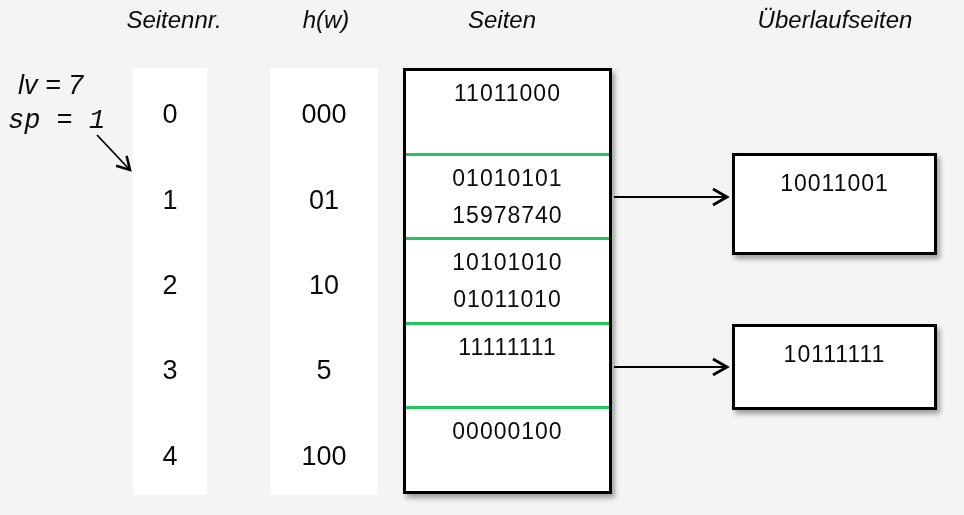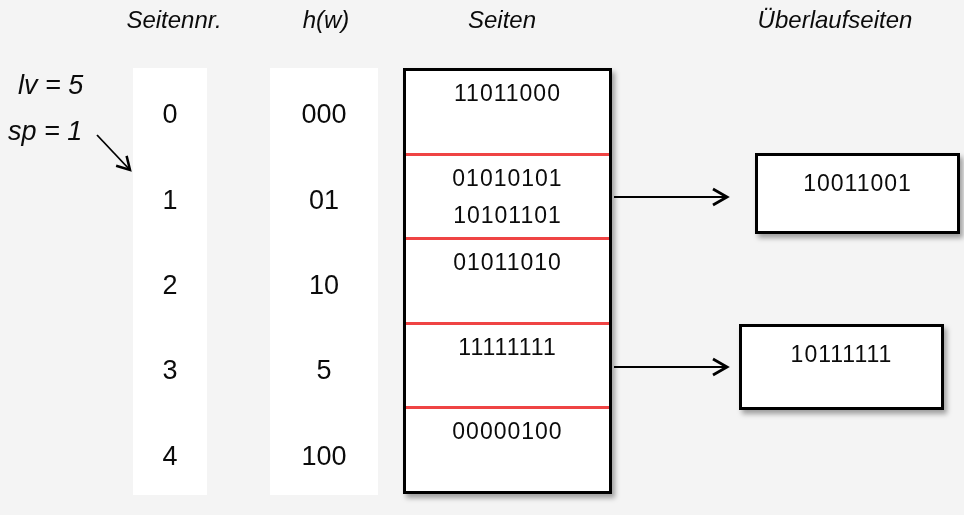--- a/index.html
+++ b/index.html
@@ -27,21 +27,21 @@
   .hdr-ueberlauf{ left: 835px; }
 
   .note {
     position: absolute;
     font-style: italic;
     font-weight: 500;
     font-size: 27px;
     white-space: nowrap;
   }
   .note-lv { left: 18px; top: 70px; }
-  .note-sp { left: 8px;  top: 116px; }
+  .note-sp { left: 8px;  top: 106px; font-family: Liberation Mono, monospace; }
 
   .strip {
     position: absolute;
     top: 68px;
     height: 427px;
     background: #ffffff;
     display: flex;
     flex-direction: column;
   }
   .strip-nr { left: 133px; width: 74px; }
@@ -65,21 +65,21 @@
     height: 426px;
     background: #ffffff;
     border: 3px solid #000000;
     box-sizing: border-box;
     box-shadow: 3px 4px 5px rgba(0,0,0,0.35);
     display: flex;
     flex-direction: column;
   }
   .mainbox .mcell {
     flex: 1;
-    border-top: 3px solid #ef4444;
+    border-top: 3px solid #22c55e;
     text-align: center;
     padding-top: 4px;
     box-sizing: border-box;
     overflow: hidden;
   }
   .mainbox .mcell:first-child { border-top: none; }
   .bin {
     font-size: 23px;
     font-weight: 500;
     line-height: 37px;
@@ -91,42 +91,42 @@
     position: absolute;
     left: 732px;
     width: 205px;
     background: #ffffff;
     border: 3px solid #000000;
     box-sizing: border-box;
     box-shadow: 3px 4px 5px rgba(0,0,0,0.35);
     text-align: center;
     padding-top: 9px;
   }
-  .obox-1 { top: 153px; height: 81px; margin-left: 23px; }
-  .obox-2 { top: 324px; height: 86px; margin-left: 7px; }
+  .obox-1 { top: 153px; height: 102px; }
+  .obox-2 { top: 324px; height: 86px; }
 
   .arrow-layer {
     position: absolute;
     left: 0; top: 0;
     width: 964px;
     height: 515px;
     pointer-events: none;
   }
 </style>
 </head>
 <body>
 
 <div class="canvas">
 
   <div class="hdr hdr-seitennr">Seitennr.</div>
   <div class="hdr hdr-hw">h(w)</div>
   <div class="hdr hdr-seiten">Seiten</div>
   <div class="hdr hdr-ueberlauf">Überlaufseiten</div>
 
-  <div class="note note-lv">lv = 5</div>
+  <div class="note note-lv">lv = 7</div>
   <div class="note note-sp">sp = 1</div>
 
   <svg class="arrow-layer" viewBox="0 0 964 515" xmlns="http://www.w3.org/2000/svg">
     <defs>
       <marker id="arrowhead" markerWidth="10" markerHeight="10" refX="8.5" refY="5" orient="auto">
         <path d="M1.5,1 L8.5,5 L1.5,9" fill="none" stroke="#000000" stroke-width="1.4"></path>
       </marker>
     </defs>
     <line x1="97" y1="135" x2="130" y2="170" stroke="#000000" stroke-width="1.8" marker-end="url(#arrowhead)"></line>
     <line x1="614" y1="197" x2="727" y2="197" stroke="#000000" stroke-width="2" marker-end="url(#arrowhead)"></line>
@@ -148,23 +148,24 @@
     <div class="cell">5</div>
     <div class="cell">100</div>
   </div>
 
   <div class="mainbox">
     <div class="mcell">
       <div class="bin">11011000</div>
     </div>
     <div class="mcell">
       <div class="bin">01010101</div>
-      <div class="bin">10101101</div>
+      <div class="bin">15978740</div>
     </div>
     <div class="mcell">
+      <div class="bin">10101010</div>
       <div class="bin">01011010</div>
     </div>
     <div class="mcell">
       <div class="bin">11111111</div>
     </div>
     <div class="mcell">
       <div class="bin">00000100</div>
     </div>
   </div>
 

